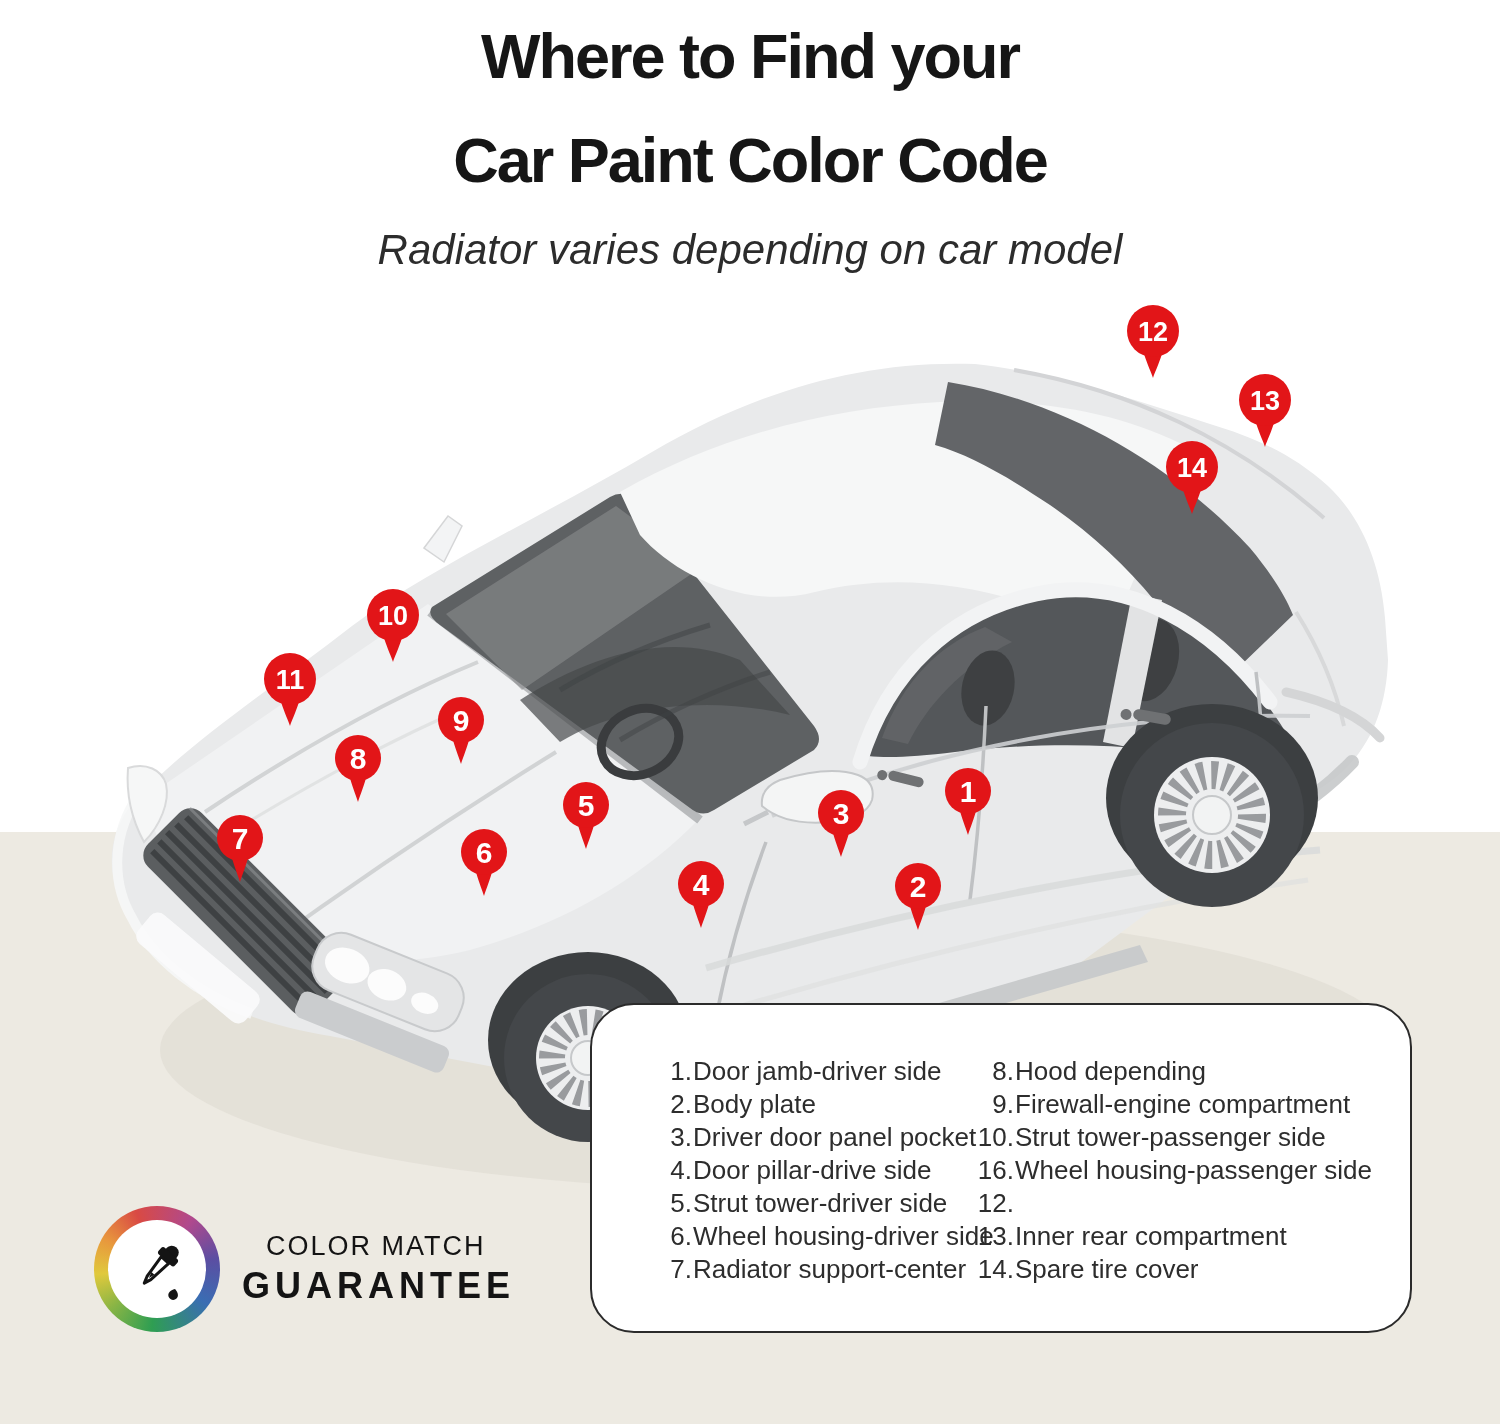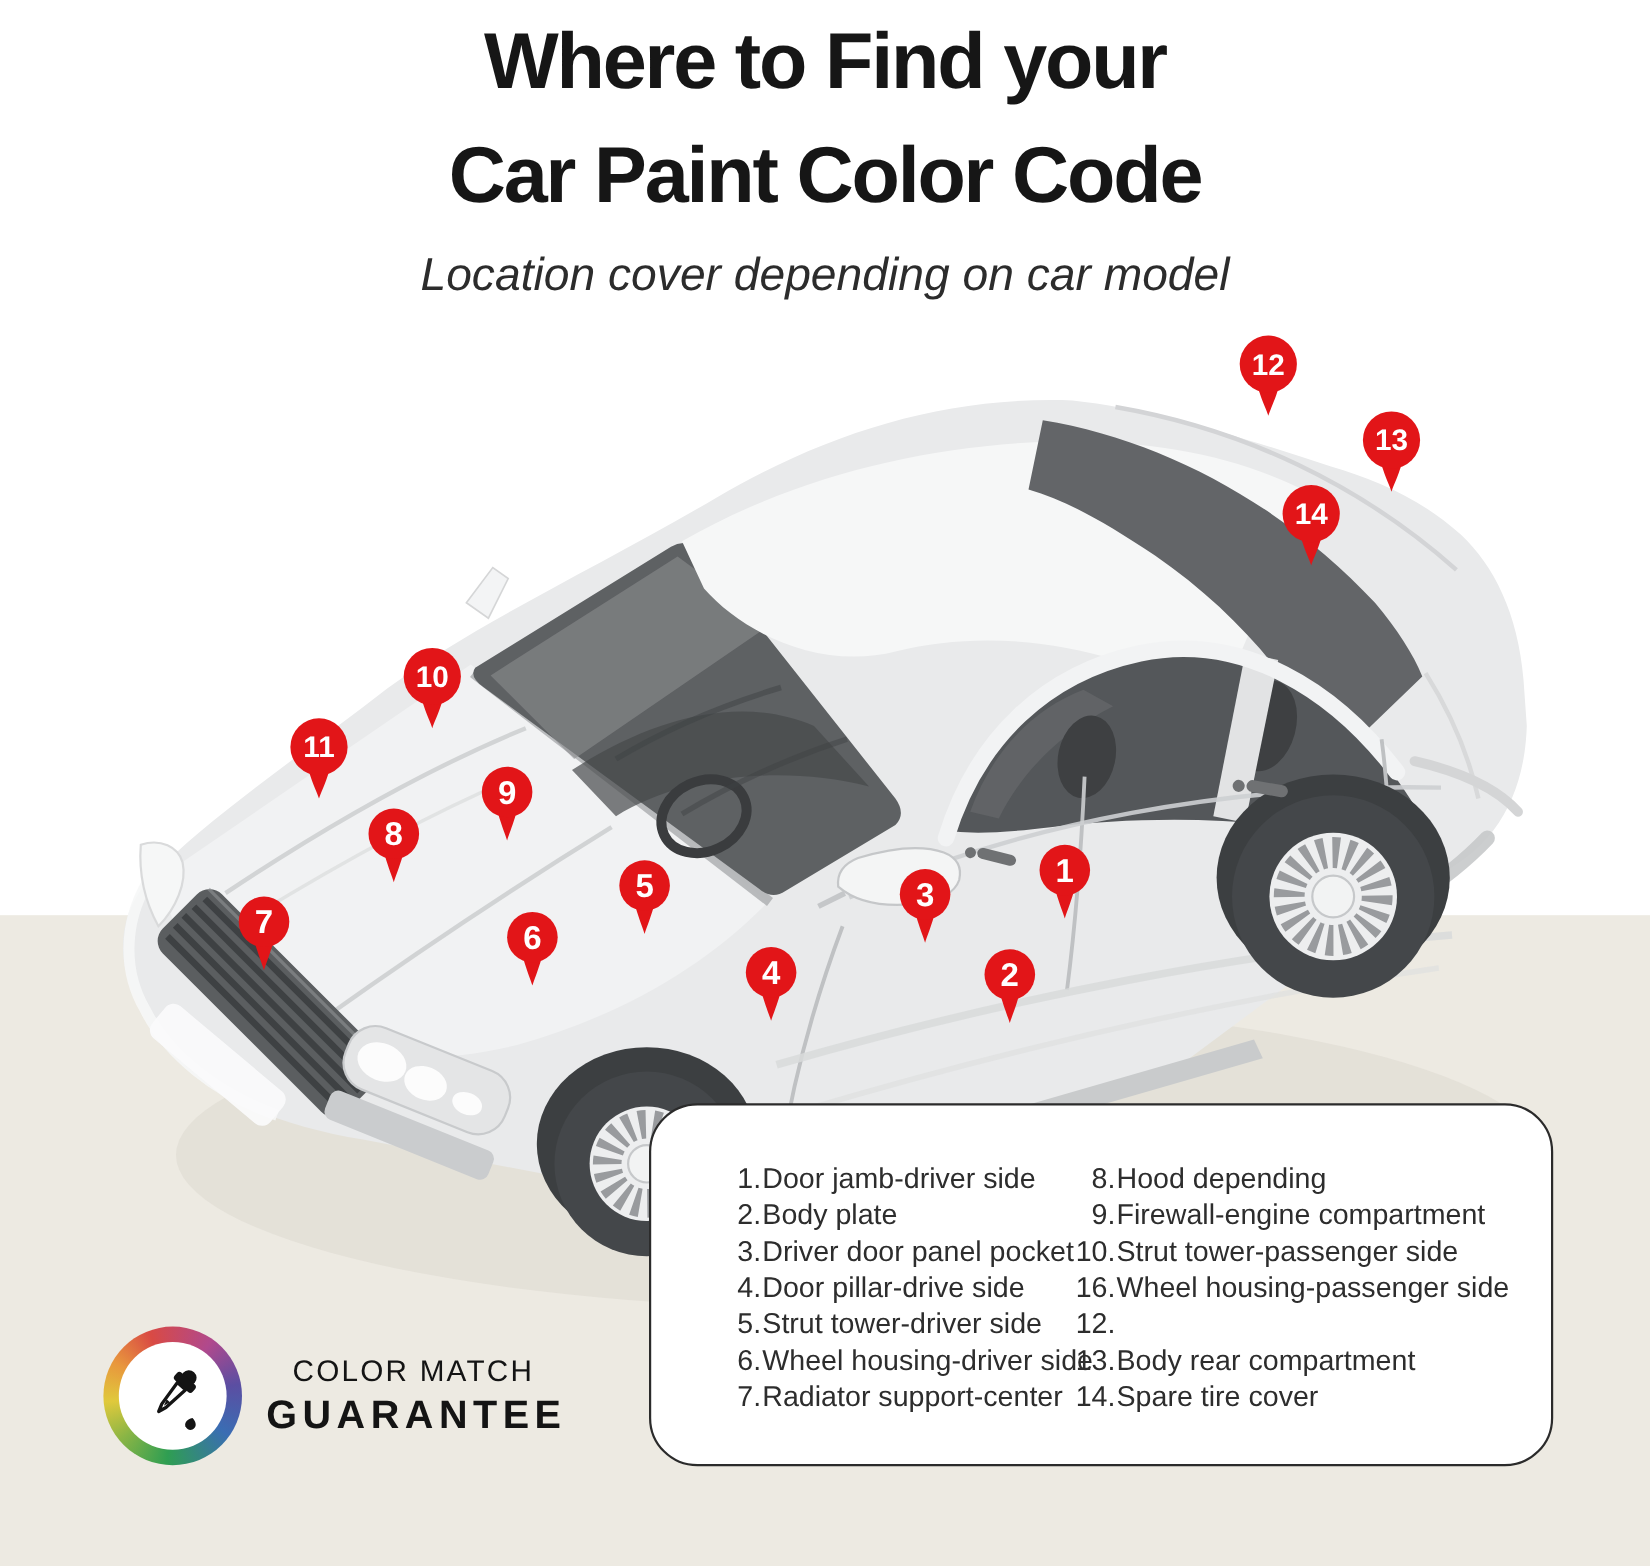--- a/index.html
+++ b/index.html
@@ -1,21 +1,21 @@
 <!DOCTYPE html>
 <html><head>
 <meta charset="utf-8">
 <style>
   html,body{margin:0;padding:0;background:#ffffff;}
   .page{position:relative;width:1500px;height:1424px;background:#ffffff;overflow:hidden;
         font-family:"Liberation Sans",sans-serif;}
   .ground{position:absolute;left:0;top:832px;width:1500px;height:592px;background:#edeae2;z-index:0;}
   .car-svg{position:absolute;left:0;top:0;width:1500px;height:1424px;z-index:1;}
   .title{position:absolute;left:0;top:0;width:1500px;padding-top:4px;margin:0;text-align:center;
-         font-size:72px;line-height:104px;font-weight:800;letter-spacing:-2px;color:#161616;z-index:2;}
+         font-size:63px;line-height:104px;font-weight:800;letter-spacing:-2px;color:#161616;z-index:2;}
   .subtitle{position:absolute;left:0;top:224px;width:1500px;text-align:center;font-style:italic;
             font-size:42px;line-height:52px;color:#2c2c2c;z-index:2;}
   .legend{position:absolute;left:590px;top:1003px;width:822px;height:330px;box-sizing:border-box;
           background:#ffffff;border:2px solid #2b2b2b;border-radius:44px;z-index:3;}
   .legend-col{position:absolute;top:50px;white-space:nowrap;}
   .legend-col.c1{left:64px;}
   .legend-col.c2{left:378px;}
   .legend-row{display:flex;font-size:26px;line-height:33px;color:#2d2d2d;}
   .legend-row .num{display:inline-block;text-align:right;flex:none;}
   .c1 .legend-row .num{width:36px;}
@@ -33,21 +33,21 @@
   .badge-line2{font-size:36px;letter-spacing:5px;color:#141414;font-weight:800;margin-top:3px;}
 </style>
 </head>
 <body>
 
 <div class="page">
   <div class="ground"></div>
 
   <h1 class="title"><span>Where to Find your</span><br><span>Car Paint Color Code</span></h1>
 
-  <div class="subtitle">Location cover depending on car model</div>
+  <div class="subtitle">Radiator varies depending on car model</div>
 
   <svg class="car-svg" viewBox="0 0 1500 1424" xmlns="http://www.w3.org/2000/svg">
 
     <ellipse cx="780" cy="1050" rx="620" ry="140" fill="#dcd9d0" opacity="0.55"></ellipse>
 
     <path fill="#e9eaeb" d="M 140,795
       C 108,826 104,872 124,906
       C 146,974 222,1018 330,1036
       L 520,1072 L 648,1098 L 1060,978
       L 1302,798
@@ -279,21 +279,21 @@
         </div>
         <div class="legend-row">
           <span class="num">16.</span>
           <span class="lbl">Wheel housing-passenger side</span>
         </div>
         <div class="legend-row">
           <span class="num">12.</span>
         </div>
         <div class="legend-row">
           <span class="num">13.</span>
-          <span class="lbl">Body rear compartment</span>
+          <span class="lbl">Inner rear compartment</span>
         </div>
         <div class="legend-row">
           <span class="num">14.</span>
           <span class="lbl">Spare tire cover</span>
         </div>
       </div>
   </div>
 
   <div class="badge">
     <div class="badge-ring">

